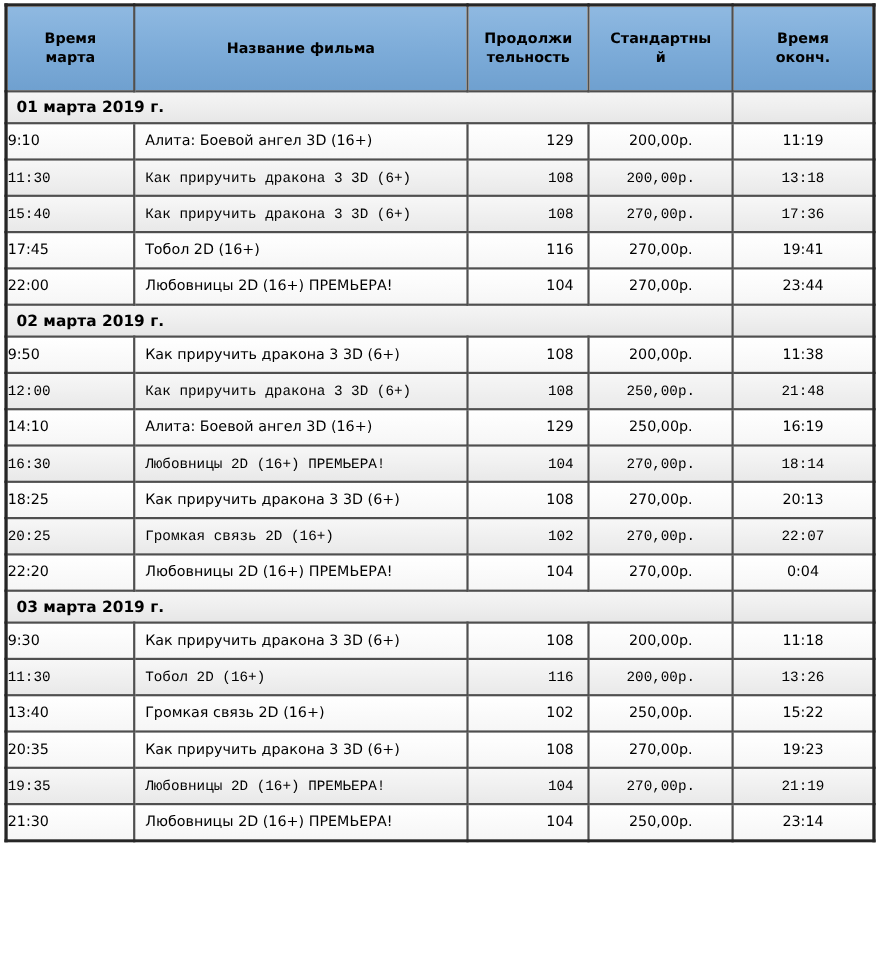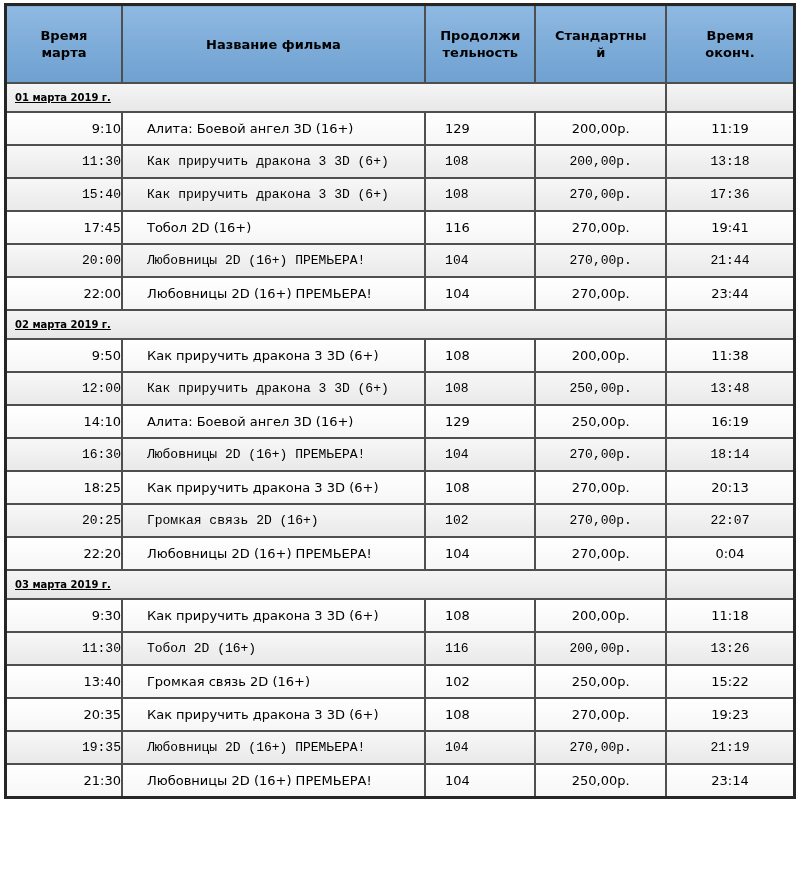--- a/index.html
+++ b/index.html
@@ -47,28 +47,27 @@
     vertical-align: middle;
     white-space: nowrap;
   }
   tr.row-white td { background: linear-gradient(#ffffff 0%, #f6f6f6 100%); }
   tr.row-gray  td { background: linear-gradient(#f7f7f7 0%, #e9e9e9 100%); font-family: Liberation Mono, monospace; }
 
   tr.section-row td {
     height: 27px;
     background: linear-gradient(#f5f5f5 0%, #e7e7e7 100%);
     font-weight: bold;
-    font-size: 10px;
-    text-decoration: underline;
+    font-size: 14px;
   }
   td.c-date { text-align: left; padding-left: 8px; }
 
-  td.c-start { text-align: right; }
-  td.c-title { text-align: left; padding-left: 24px; }
-  td.c-dur   { padding-right: 13px; padding-left: 19px; }
+  td.c-start { text-align: left; }
+  td.c-title { text-align: left; padding-left: 9px; }
+  td.c-dur   { text-align: right; padding-right: 13px; padding-left: 19px; }
   td.c-price { text-align: center; }
   td.c-end   { text-align: center; }
 </style>
 </head>
 <body>
 
 <div class="table-wrap">
 <table class="schedule">
   <colgroup>
     <col class="col-start">
@@ -128,27 +127,20 @@
       <td class="c-price">270,00р.</td>
       <td class="c-end">17:36</td>
     </tr>
     <tr class="row-white">
       <td class="c-start">17:45</td>
       <td class="c-title">Тобол 2D (16+)</td>
       <td class="c-dur">116</td>
       <td class="c-price">270,00р.</td>
       <td class="c-end">19:41</td>
     </tr>
-    <tr class="row-gray">
-      <td class="c-start">20:00</td>
-      <td class="c-title">Любовницы 2D (16+) ПРЕМЬЕРА!</td>
-      <td class="c-dur">104</td>
-      <td class="c-price">270,00р.</td>
-      <td class="c-end">21:44</td>
-    </tr>
     <tr class="row-white">
       <td class="c-start">22:00</td>
       <td class="c-title">Любовницы 2D (16+) ПРЕМЬЕРА!</td>
       <td class="c-dur">104</td>
       <td class="c-price">270,00р.</td>
       <td class="c-end">23:44</td>
     </tr>
 
     <tr class="section-row">
       <td class="c-date" colspan="4">02 марта 2019 г.</td>
@@ -159,21 +151,21 @@
       <td class="c-title">Как приручить дракона 3 3D (6+)</td>
       <td class="c-dur">108</td>
       <td class="c-price">200,00р.</td>
       <td class="c-end">11:38</td>
     </tr>
     <tr class="row-gray">
       <td class="c-start">12:00</td>
       <td class="c-title">Как приручить дракона 3 3D (6+)</td>
       <td class="c-dur">108</td>
       <td class="c-price">250,00р.</td>
-      <td class="c-end">13:48</td>
+      <td class="c-end">21:48</td>
     </tr>
     <tr class="row-white">
       <td class="c-start">14:10</td>
       <td class="c-title">Алита: Боевой ангел 3D (16+)</td>
       <td class="c-dur">129</td>
       <td class="c-price">250,00р.</td>
       <td class="c-end">16:19</td>
     </tr>
     <tr class="row-gray">
       <td class="c-start">16:30</td>

